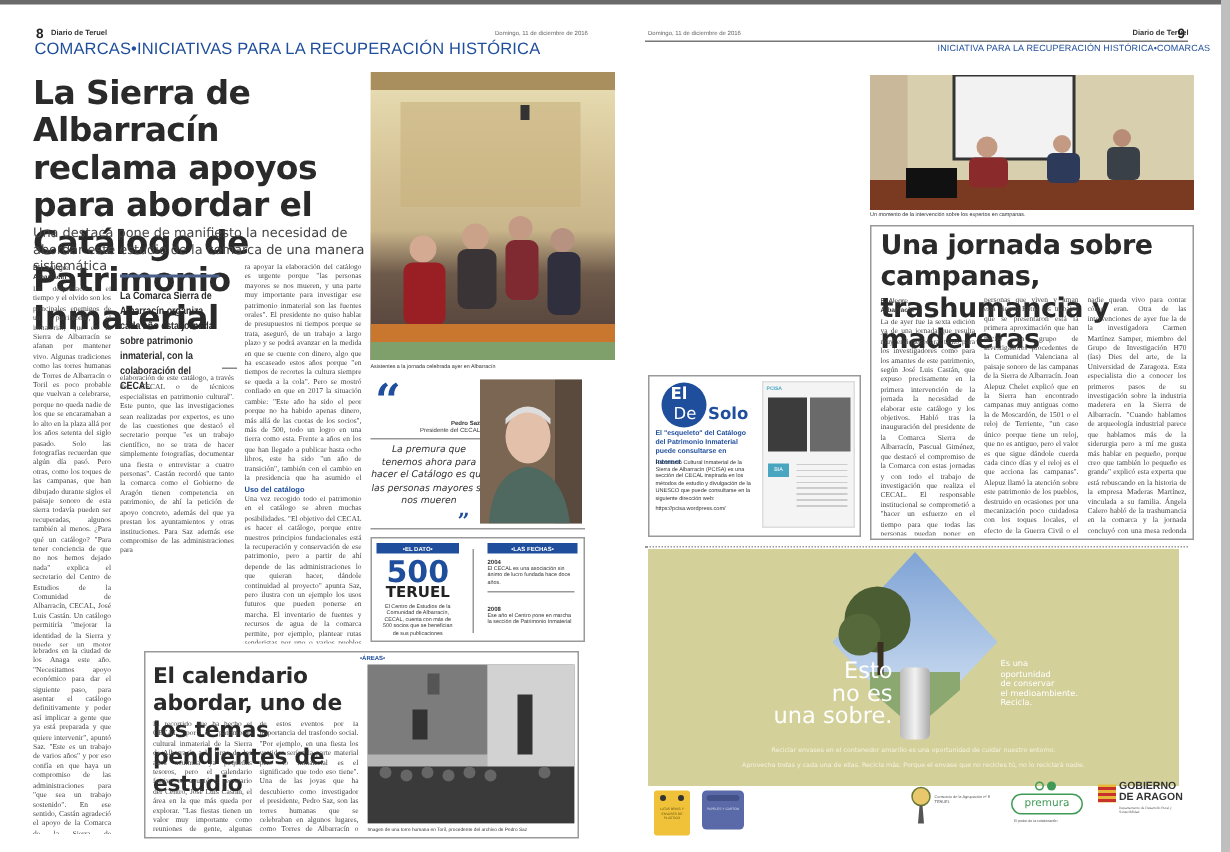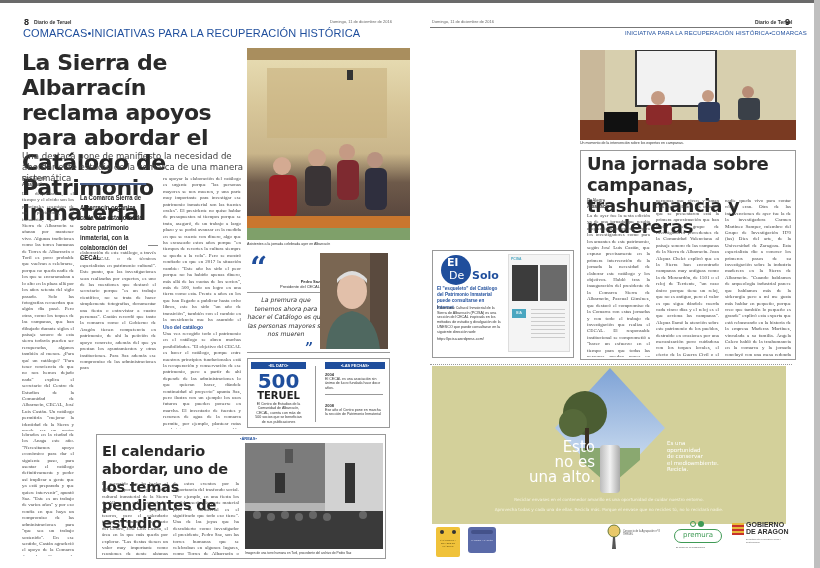--- a/index.html
+++ b/index.html
@@ -229,21 +229,21 @@
     <polygon points="55,0 110,60 55,118 0,60" fill="url(#sky)"></polygon>
     <polygon points="25,92 55,118 85,92 85,80 25,80" fill="#8aa870"></polygon>
     <circle cx="30" cy="45" r="22" fill="#4b5d32"></circle>
     <circle cx="18" cy="55" r="14" fill="#56693a"></circle>
     <rect x="30" y="60" width="4" height="22" fill="#3a3022"></rect>
   </svg>
   <div class="abs" style="left:600px;top:445px;width:20px;height:48px;border-radius:4px;background:linear-gradient(90deg,#bbb,#f2f2f2 50%,#aaa);"></div>
   <div class="abs ad-text-big" style="left:480px;top:440px;width:115px;">
     <div>Esto</div>
     <div>no es</div>
-    <div>una alto.</div>
+    <div>una sobre.</div>
   </div>
   <div class="abs ad-text-small" style="left:667px;top:440px;">
     <div>Es una</div>
     <div>oportunidad</div>
     <div>de conservar</div>
     <div>el medioambiente.</div>
     <div>Recicla.</div>
   </div>
   <div class="abs ad-foot" style="left:432px;top:497px;width:354px;">Reciclar envases en el contenedor amarillo es una oportunidad de cuidar nuestro entorno.</div>
   <div class="abs ad-foot" style="left:432px;top:507px;width:354px;">Aprovecha todas y cada una de ellas.     Recicla más. Porque el envase que no recicles tú, no lo reciclará nadie.</div>

